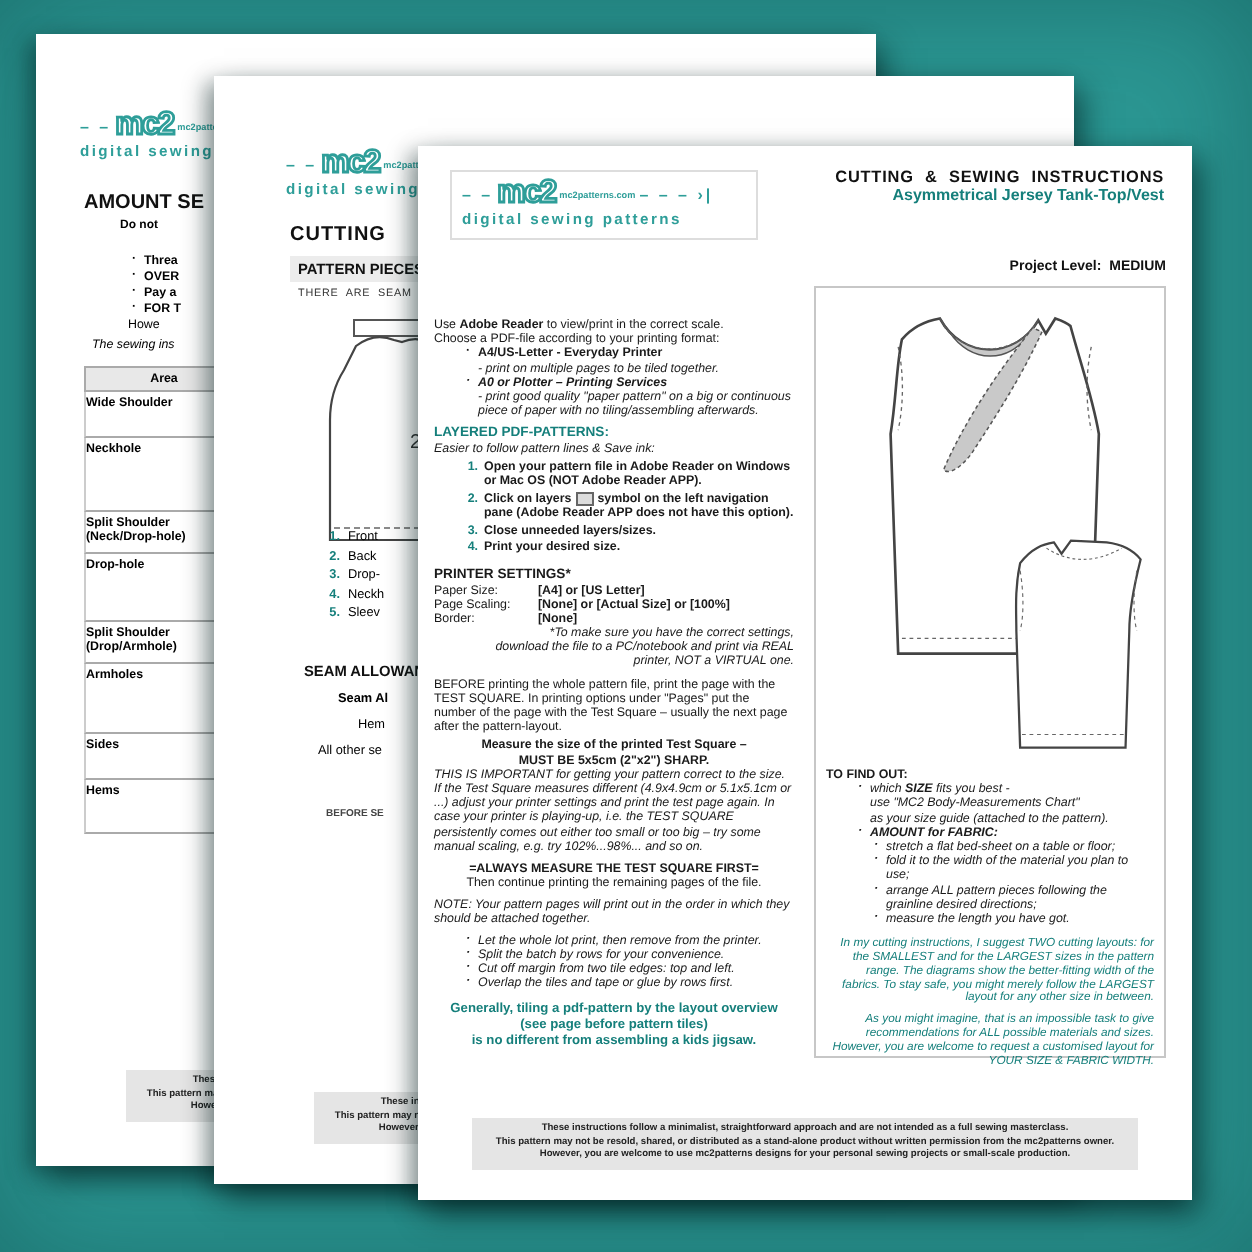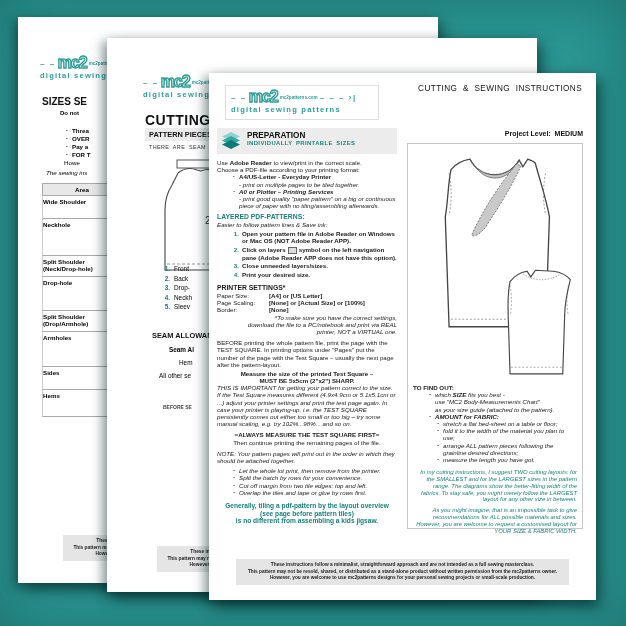--- a/index.html
+++ b/index.html
@@ -19,21 +19,21 @@
           color:#fff;-webkit-text-stroke:1.4px #2e9e99;letter-spacing:-1px;}
   .site{font-size:4.6px;color:#2e9e99;font-weight:bold;white-space:nowrap;}
   .tagline{font-size:7.6px;color:#2e9e99;font-weight:bold;letter-spacing:1.2px;white-space:nowrap;margin-top:1px;}
 
   .tiny{font-size:6.2px;line-height:1.16;color:#1a1a1a;}
   .b{font-weight:bold;} .i{font-style:italic;} .c{text-align:center;} .r{text-align:right;}
   .teal{color:#157f7b;}
   .gap2{margin-top:2px;} .gap3{margin-top:3px;} .gap4{margin-top:4px;} .gap6{margin-top:6px;}
 
   
-  .hdr-title{font-size:8.2px;font-weight:normal;color:#111;word-spacing:3px;letter-spacing:.4px;}
+  .hdr-title{font-size:8.2px;font-weight:bold;color:#111;word-spacing:3px;letter-spacing:.4px;}
   .hdr-code{font-size:7.4px;font-weight:bold;color:#157f7b;}
   .hdr-sub{font-size:8px;font-weight:bold;color:#157f7b;}
 
   .prep-bar{position:absolute;left:8px;top:55px;width:180px;height:26px;background:#ececec;}
   .prep-title{font-size:8.2px;font-weight:bold;color:#111;line-height:1.1;}
   .prep-sub{font-size:5.9px;font-weight:bold;color:#1b857f;letter-spacing:.4px;word-spacing:1.5px;}
 
   .colL{position:absolute;left:8px;top:86px;width:180px;}
   .ind{margin-left:14px;} .ind2{margin-left:22px;}
   .bullet-line{position:relative;padding-left:8px;}
@@ -45,21 +45,21 @@
 
   .colR{position:absolute;left:198px;top:57px;width:176px;}
   .proj{font-size:7px;font-weight:bold;color:#111;}
   .rbox{margin-top:6px;border:1px solid #c7c7c7;height:386px;padding:4px 5px;box-sizing:border-box;}
   .draw-area{position:relative;height:236px;}
 
   .disc{position:absolute;background:#e5e5e5;font-size:4.8px;font-weight:bold;color:#222;
         text-align:center;line-height:1.4;padding:3px 6px;box-sizing:border-box;}
 
   
-  .mid-h1{position:absolute;left:38px;top:74px;font-size:14px;font-weight:bold;color:#111;letter-spacing:.5px;}
+  .mid-h1{position:absolute;left:38px;top:74px;font-size:10px;font-weight:bold;color:#111;letter-spacing:.5px;}
   .mid-bar{position:absolute;left:38px;top:90px;width:345px;height:13px;background:#ececec;
            font-size:7.4px;font-weight:bold;color:#111;line-height:13px;padding-left:4px;box-sizing:border-box;white-space:nowrap;}
   .mid-sub{position:absolute;left:42px;top:106px;font-size:5.4px;color:#333;letter-spacing:.4px;word-spacing:2px;white-space:nowrap;}
   .mid-list{position:absolute;left:56px;top:226px;font-size:6.4px;line-height:1.5;}
   .mid-list .row{display:flex;gap:4px;}
   .mid-list .n{color:#157f7b;font-weight:bold;min-width:7px;text-align:right;}
   .mid-seam{position:absolute;left:45px;top:293px;font-size:7.4px;font-weight:bold;color:#111;white-space:nowrap;}
   .mid-l1{position:absolute;left:62px;top:308px;font-size:6.4px;font-weight:bold;white-space:nowrap;}
   .mid-l2{position:absolute;left:72px;top:321px;font-size:6.4px;white-space:nowrap;}
   .mid-l3{position:absolute;left:52px;top:334px;font-size:6.4px;white-space:nowrap;}
@@ -87,21 +87,21 @@
   <div class="page" id="page-back">
     <div class="logo" style="left:22px;top:40px;">
       <div class="logo-row">
         <span class="dash">– –</span>
         <span class="bubble">mc2</span>
         <span class="site">mc2patterns.com</span>
         <span class="dash">– – – ›|</span>
       </div>
       <div class="tagline">digital sewing patterns</div>
     </div>
-    <div class="back-h1">SIZES SE</div>
+    <div class="back-h1">AMOUNT SE</div>
     <div class="back-sub">Do not</div>
     <div class="back-bullets">
       <div class="bullet-line b">Threa</div>
       <div class="bullet-line b">OVER</div>
       <div class="bullet-line b">Pay a</div>
       <div class="bullet-line b">FOR T</div>
       <div>Howe</div>
     </div>
     <div class="back-it">The sewing ins</div>
     <div class="btable">
@@ -202,33 +202,23 @@
           <span class="dash">– –</span>
           <span class="bubble">mc2</span>
           <span class="site">mc2patterns.com</span>
           <span class="dash">– – – ›|</span>
         </div>
         <div class="tagline">digital sewing patterns</div>
       </div>
     </div>
     <div class="r" style="position:absolute;right:14px;top:11px;width:220px;">
       <div class="hdr-title">CUTTING  &amp;  SEWING   INSTRUCTIONS</div>
-    </div>
-
-    <div class="prep-bar">
-      <svg width="20" height="20" viewBox="0 0 20 20" style="position:absolute;left:4px;top:3px;">
-        <polygon points="10,1 19,5.5 10,10 1,5.5" fill="#8fd2cb"></polygon>
-        <polygon points="10,5 19,9.5 10,14 1,9.5" fill="#35a79f"></polygon>
-        <polygon points="10,9 19,13.5 10,18 1,13.5" fill="#0d7a74"></polygon>
-      </svg>
-      <div style="position:absolute;left:30px;top:3px;">
-        <div class="prep-title">PREPARATION</div>
-        <div class="prep-sub">INDIVIDUALLY  PRINTABLE  SIZES</div>
-      </div>
-    </div>
+      <div class="hdr-sub">Asymmetrical Jersey Tank-Top/Vest</div>
+    </div>
+
 
     <div class="colL tiny">
       <div><span>Use </span><span class="b">Adobe Reader</span><span> to view/print in the correct scale.</span></div>
       <div>Choose a PDF-file according to your printing format:</div>
       <div class="ind bullet-line b">A4/US-Letter - Everyday Printer</div>
       <div class="ind2 i">- print on multiple pages to be tiled together.</div>
       <div class="ind bullet-line b i">A0 or Plotter – Printing Services</div>
       <div class="ind2 i">- print good quality "paper pattern" on a big or continuous piece of paper with no tiling/assembling afterwards.</div>
 
       <div class="gap4 b teal" style="font-size:6.8px">LAYERED PDF-PATTERNS:</div>

